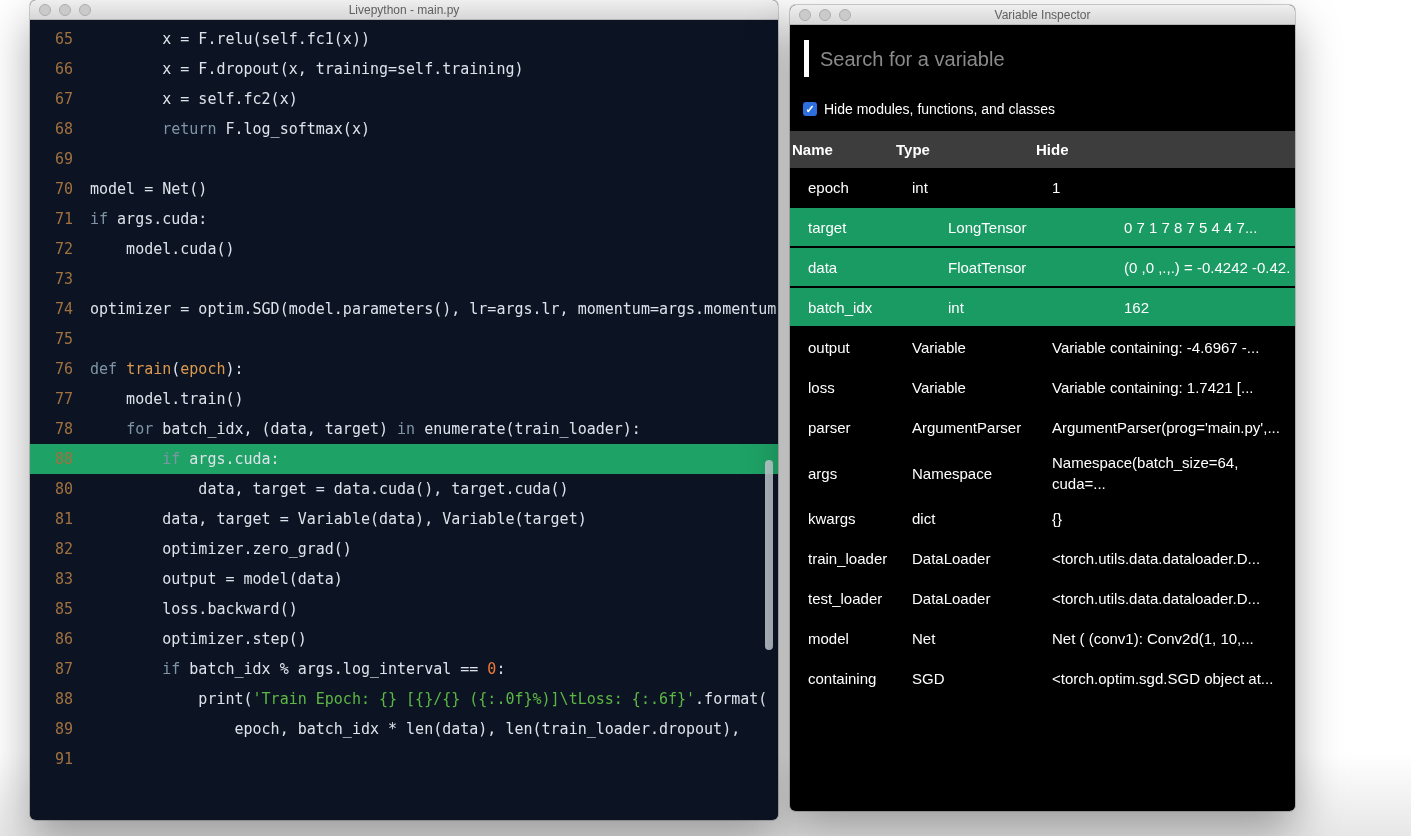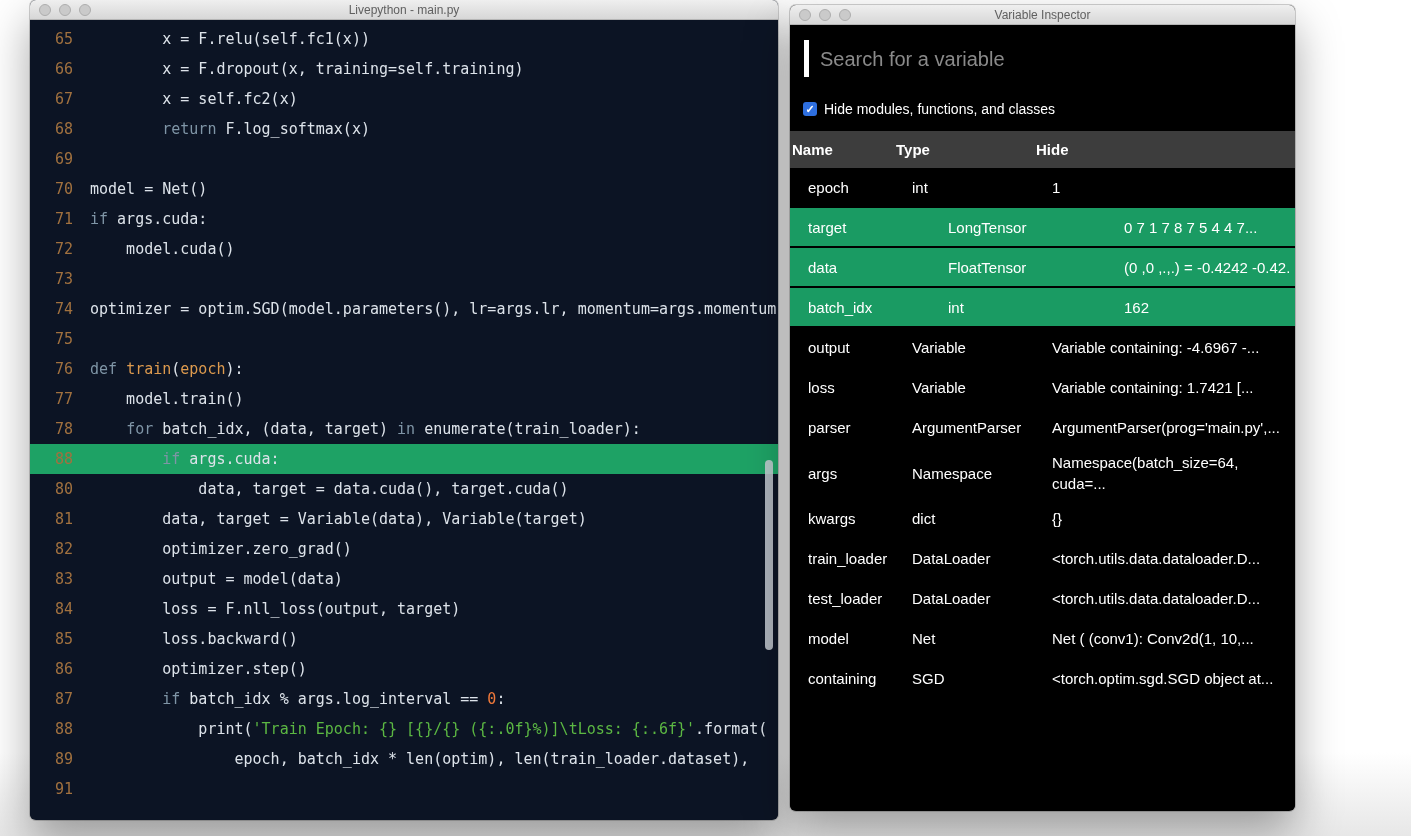--- a/index.html
+++ b/index.html
@@ -165,42 +165,38 @@
         </div>
         <div class="code-line">
           <span class="lnum">82</span>
           <span class="code"><span class="tk-p">        optimizer.zero_grad()</span></span>
         </div>
         <div class="code-line">
           <span class="lnum">83</span>
           <span class="code"><span class="tk-p">        output = model(data)</span></span>
         </div>
         <div class="code-line">
-          <span class="lnum">84</span>
-          <span class="code"><span class="tk-p">        loss = F.nll_loss(output, target)</span></span>
-        </div>
-        <div class="code-line">
           <span class="lnum">85</span>
           <span class="code"><span class="tk-p">        loss.backward()</span></span>
         </div>
         <div class="code-line">
           <span class="lnum">86</span>
           <span class="code"><span class="tk-p">        optimizer.step()</span></span>
         </div>
         <div class="code-line">
           <span class="lnum">87</span>
           <span class="code"><span class="tk-p">        </span><span class="tk-k">if</span><span class="tk-p"> batch_idx % args.log_interval == </span><span class="tk-n">0</span><span class="tk-p">:</span></span>
         </div>
         <div class="code-line">
           <span class="lnum">88</span>
           <span class="code"><span class="tk-p">            print(</span><span class="tk-s">'Train Epoch: {} [{}/{} ({:.0f}%)]\tLoss: {:.6f}'</span><span class="tk-p">.format(</span></span>
         </div>
         <div class="code-line">
           <span class="lnum">89</span>
-          <span class="code"><span class="tk-p">                epoch, batch_idx * len(optim), len(train_loader.dataset),</span></span>
+          <span class="code"><span class="tk-p">                epoch, batch_idx * len(data), len(train_loader.dropout),</span></span>
         </div>
         <div class="code-line">
           <span class="lnum">91</span>
           <span class="code"></span>
         </div>
       </div>
     <div class="scrollbar-thumb"></div>
   </div>
 </section>
 

